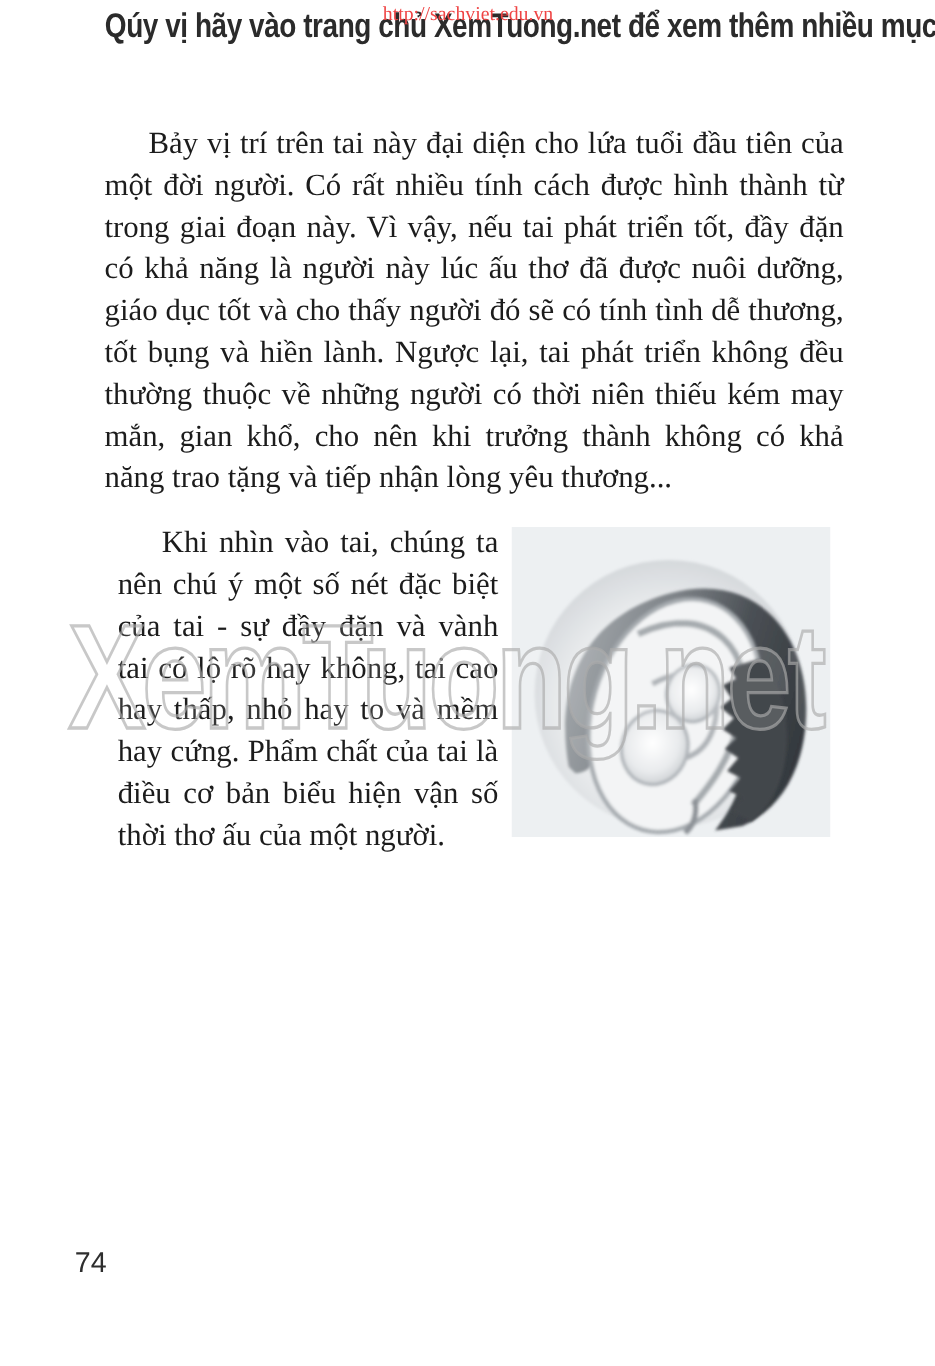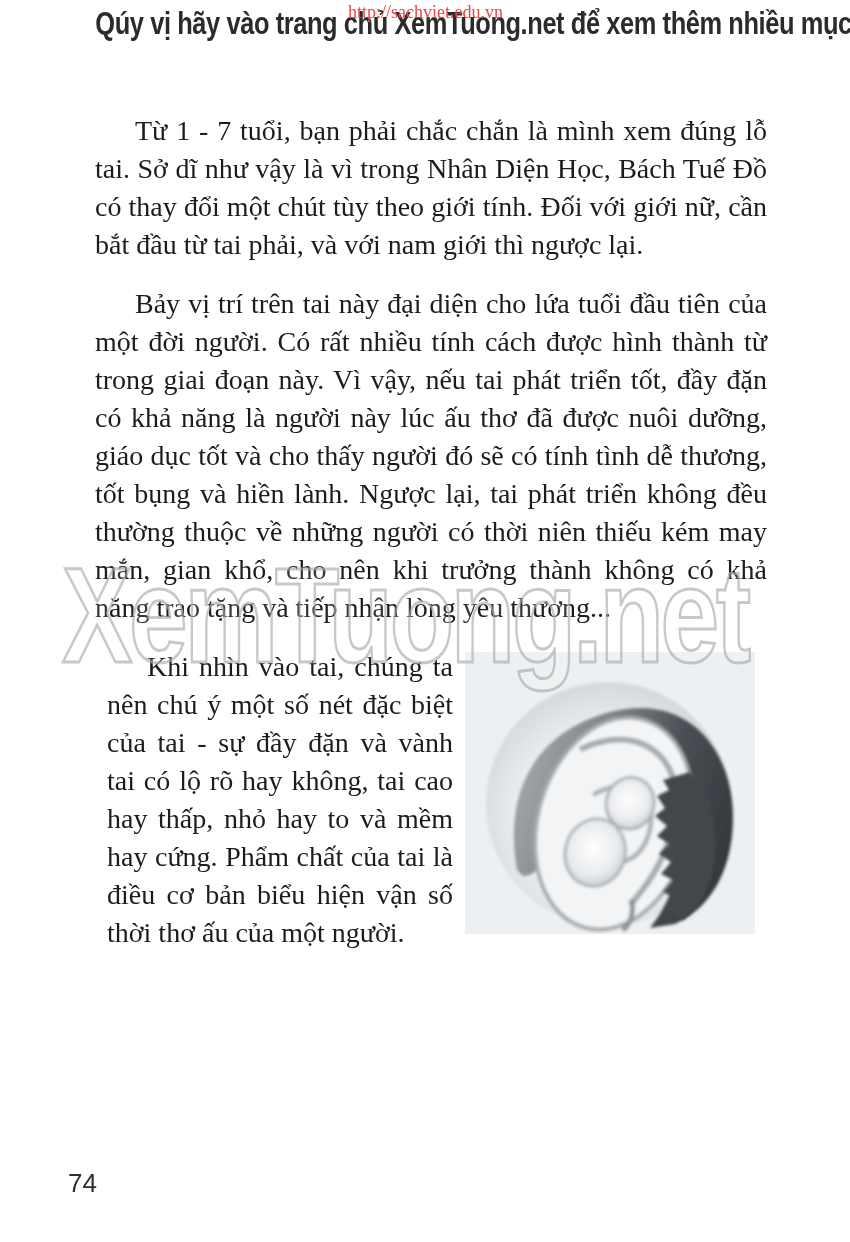--- a/index.html
+++ b/index.html
@@ -60,40 +60,39 @@
     letter-spacing:-4px;
     white-space:nowrap;
     color:rgba(255,255,255,0.12);
     -webkit-text-stroke:3px rgba(170,170,170,0.65);
     transform:scaleX(0.78);
     transform-origin:left top;
     pointer-events:none;
     z-index:5;
   }
   .page-number{
-    position:absolute;left:68px;top:1168px;
+    position:absolute;left:68px;top:1132px;
     font-family:"Liberation Sans", sans-serif;
     font-size:26px;
     color:#2e2e2e;
   }
 </style>
 </head>
 <body>
 
 <div class="page">
 
   <div class="header-band">
     <span class="header-notice">Qúy vị hãy vào trang chủ XemTuong.net để xem thêm nhiều mục hay khác</span>
   </div>
   <span class="overlay-url">http://sachviet.edu.vn</span>
 
   <div class="watermark">XemTuong.net</div>
 
   <div class="content">
-    <p>Từ 1 - 7 tuổi, bạn phải chắc chắn là mình xem đúng lỗ tai. Sở dĩ như vậy là vì trong Nhân Diện Học, Bách Tuế Đồ có thay đổi một chút tùy theo giới tính. Đối với giới nữ, cần bắt đầu từ tai phải, và với nam giới thì ngược lại.</p>
     <p>Bảy vị trí trên tai này đại diện cho lứa tuổi đầu tiên của một đời người. Có rất nhiều tính cách được hình thành từ trong giai đoạn này. Vì vậy, nếu tai phát triển tốt, đầy đặn có khả năng là người này lúc ấu thơ đã được nuôi dưỡng, giáo dục tốt và cho thấy người đó sẽ có tính tình dễ thương, tốt bụng và hiền lành. Ngược lại, tai phát triển không đều thường thuộc về những người có thời niên thiếu kém may mắn, gian khổ, cho nên khi trưởng thành không có khả năng trao tặng và tiếp nhận lòng yêu thương...</p>
 
     <div class="para4-wrap">
       <div class="figure-box">
         <svg viewBox="0 0 290 282" xmlns="http://www.w3.org/2000/svg">
           <defs>
             <radialGradient id="sphere" cx="50%" cy="55%" r="60%">
               <stop offset="0%" stop-color="#fcfdfd"></stop>
               <stop offset="55%" stop-color="#eff1f2"></stop>
               <stop offset="85%" stop-color="#dadde0"></stop>

